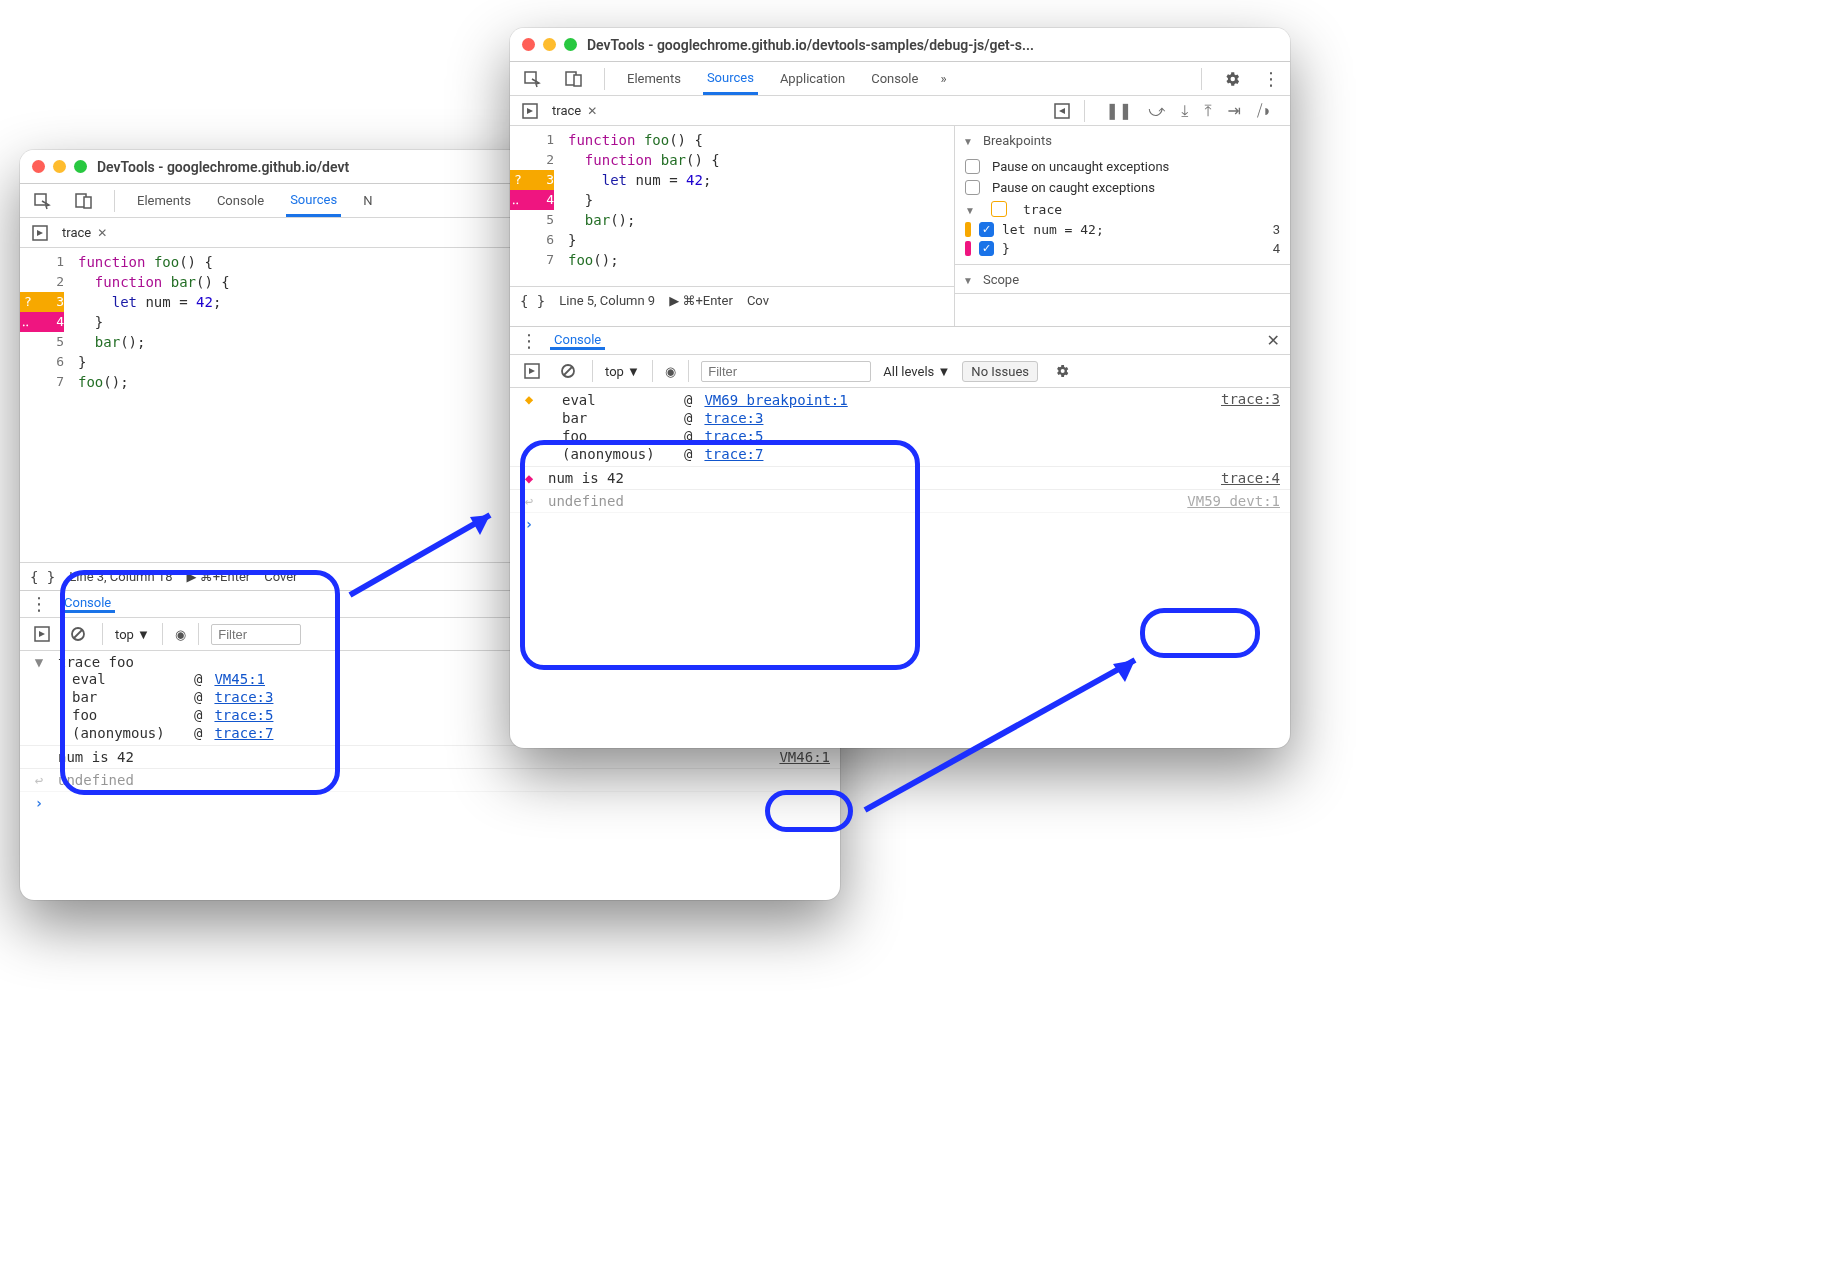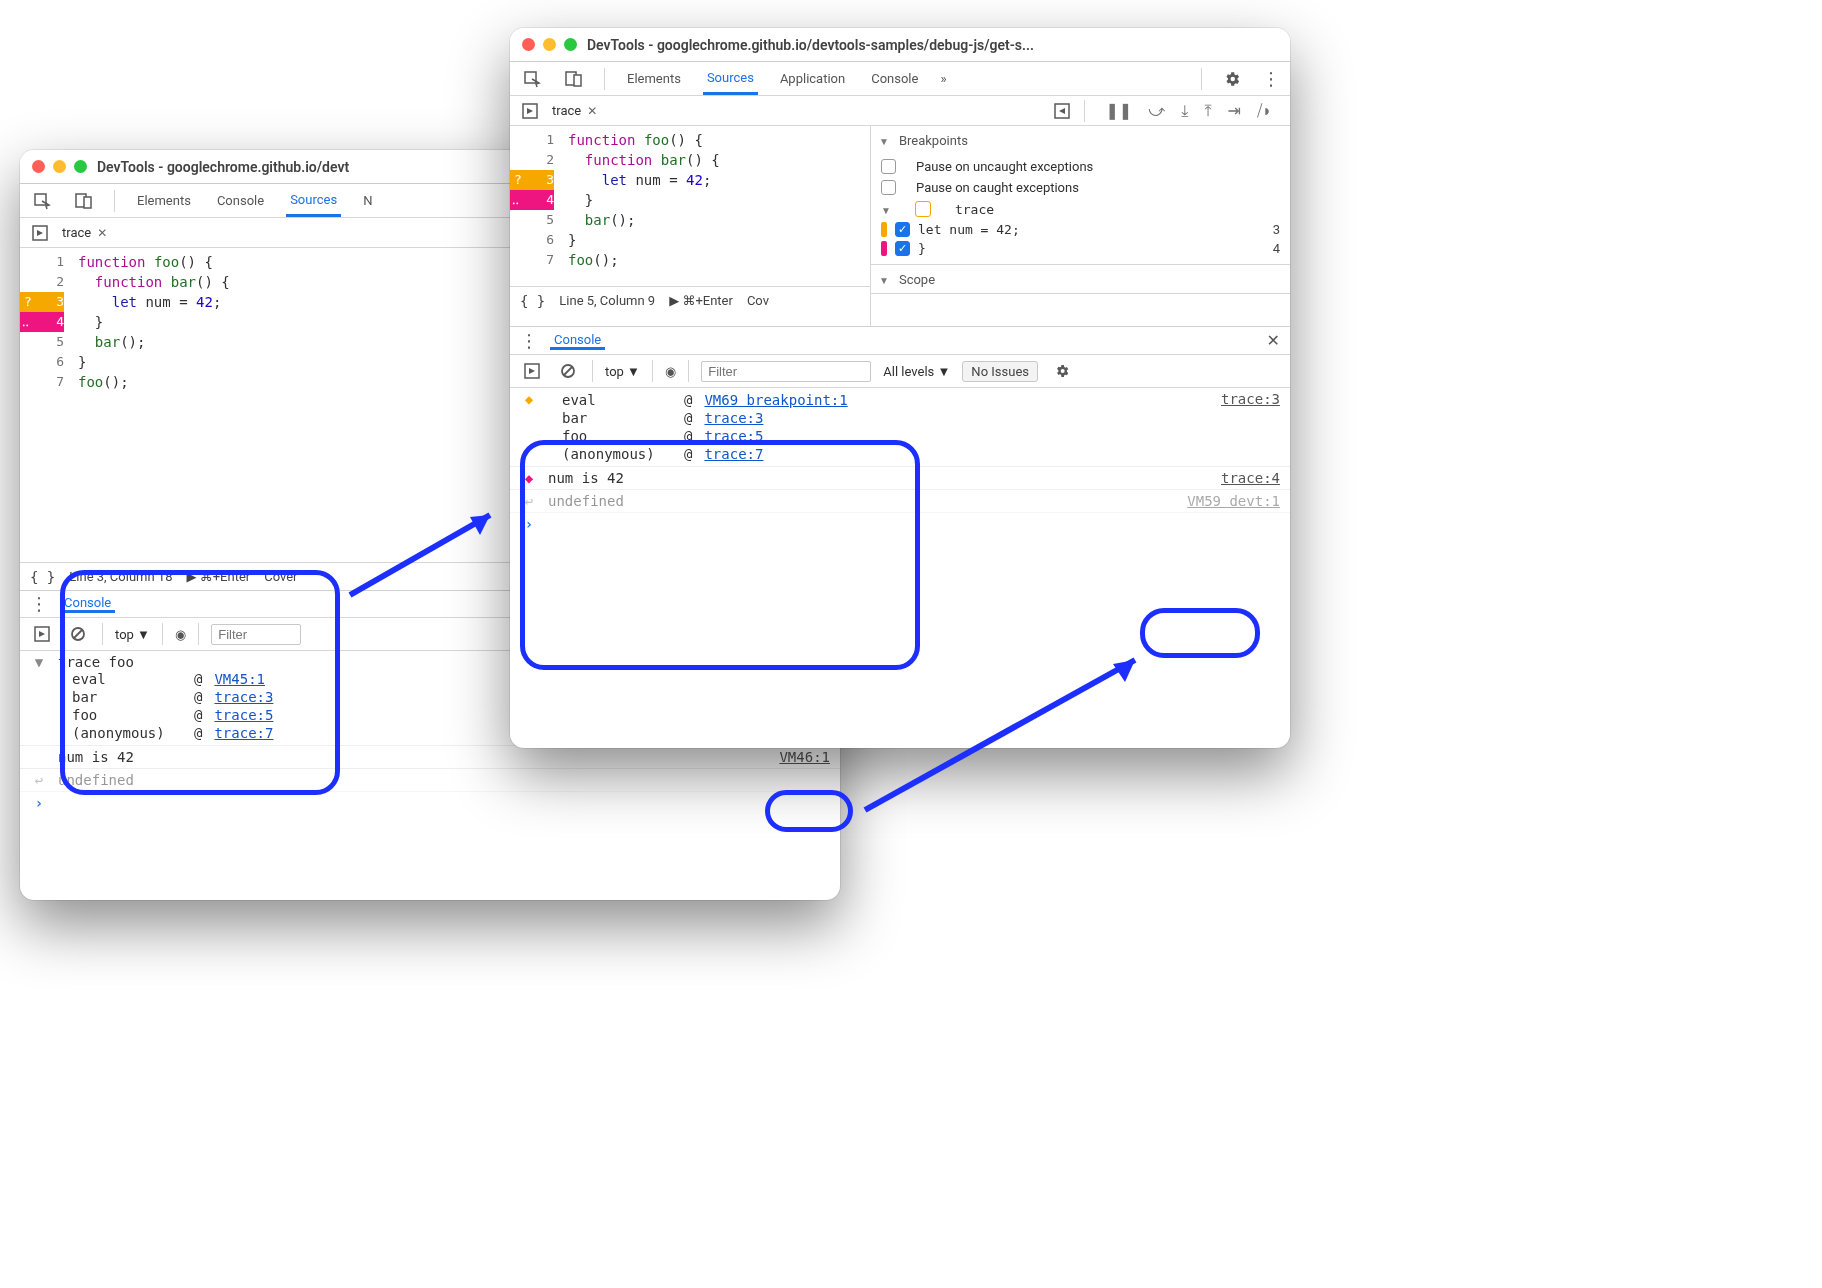--- a/index.html
+++ b/index.html
@@ -64,21 +64,21 @@
 
   .statusbar { height:28px; border-top:1px solid #d6d6d6; display:flex; align-items:center; gap:14px; padding:0 10px; font-size:13px; color:#444;}
   .braces { font-family:monospace; font-size:14px;}
 
   .sidepanel { width:auto; border-left:1px solid #d6d6d6;}
   .side-sec { border-bottom:1px solid #d6d6d6;}
   .side-hd { height:28px; display:flex; align-items:center; gap:6px; padding:0 8px; color:#555;}
   .caret::before{content:"▶"; font-size:10px; color:#7a7a7a; display:inline-block; margin-right:4px;}
   .caret.open::before{content:"▼";}
   .side-body { padding:2px 10px 6px 10px; }
-  .pchk { display:flex; align-items:center; gap:20px; padding:3px 0;}
+  .pchk { display:flex; align-items:center; gap:12px; padding:3px 0;}
   .chkbox { width:15px; height:15px; border:1.5px solid #9a9a9a; border-radius:3px; display:inline-flex; align-items:center; justify-content:center;}
   .chkbox.checked { background:#1a73e8; border-color:#1a73e8; color:#fff; font-size:11px;}
   .file-ico { display:inline-flex; width:16px; height:16px; border:1.5px solid #f7a800; border-radius:3px; margin-right:4px;}
   .bp-item { display:flex; align-items:center; gap:8px; padding:2px 0;}
   .bp-edge { width:6px; align-self:stretch; border-radius:2px;}
   .bp-edge.or { background:#f7a800;} .bp-edge.pk{background:#ef1580;}
   .ln { margin-left:auto; color:#444;}
 
   .debug-tools { display:flex; gap:16px; align-items:center; padding:0 10px;}
   .dt { color:#717171; font-size:16px;}
@@ -388,21 +388,21 @@
           </div>
       </div>
       <div class="statusbar">
         <span class="braces">{ }</span>
         <span>Line 5, Column 9</span>
         <span>▶ ⌘+Enter</span>
         <span>Cov</span>
       </div>
     </div>
 
-    <div class="sidepanel" style="width:420px">
+    <div class="sidepanel" style="width:336px">
       <div class="side-sec">
         <div class="side-hd">
             <span class="caret open"></span>
             <span>Breakpoints</span>
           </div>
         <div class="side-body">
           <div class="pchk">
               <span class="chkbox"></span>
               <span>Pause on uncaught exceptions</span>
             </div>

